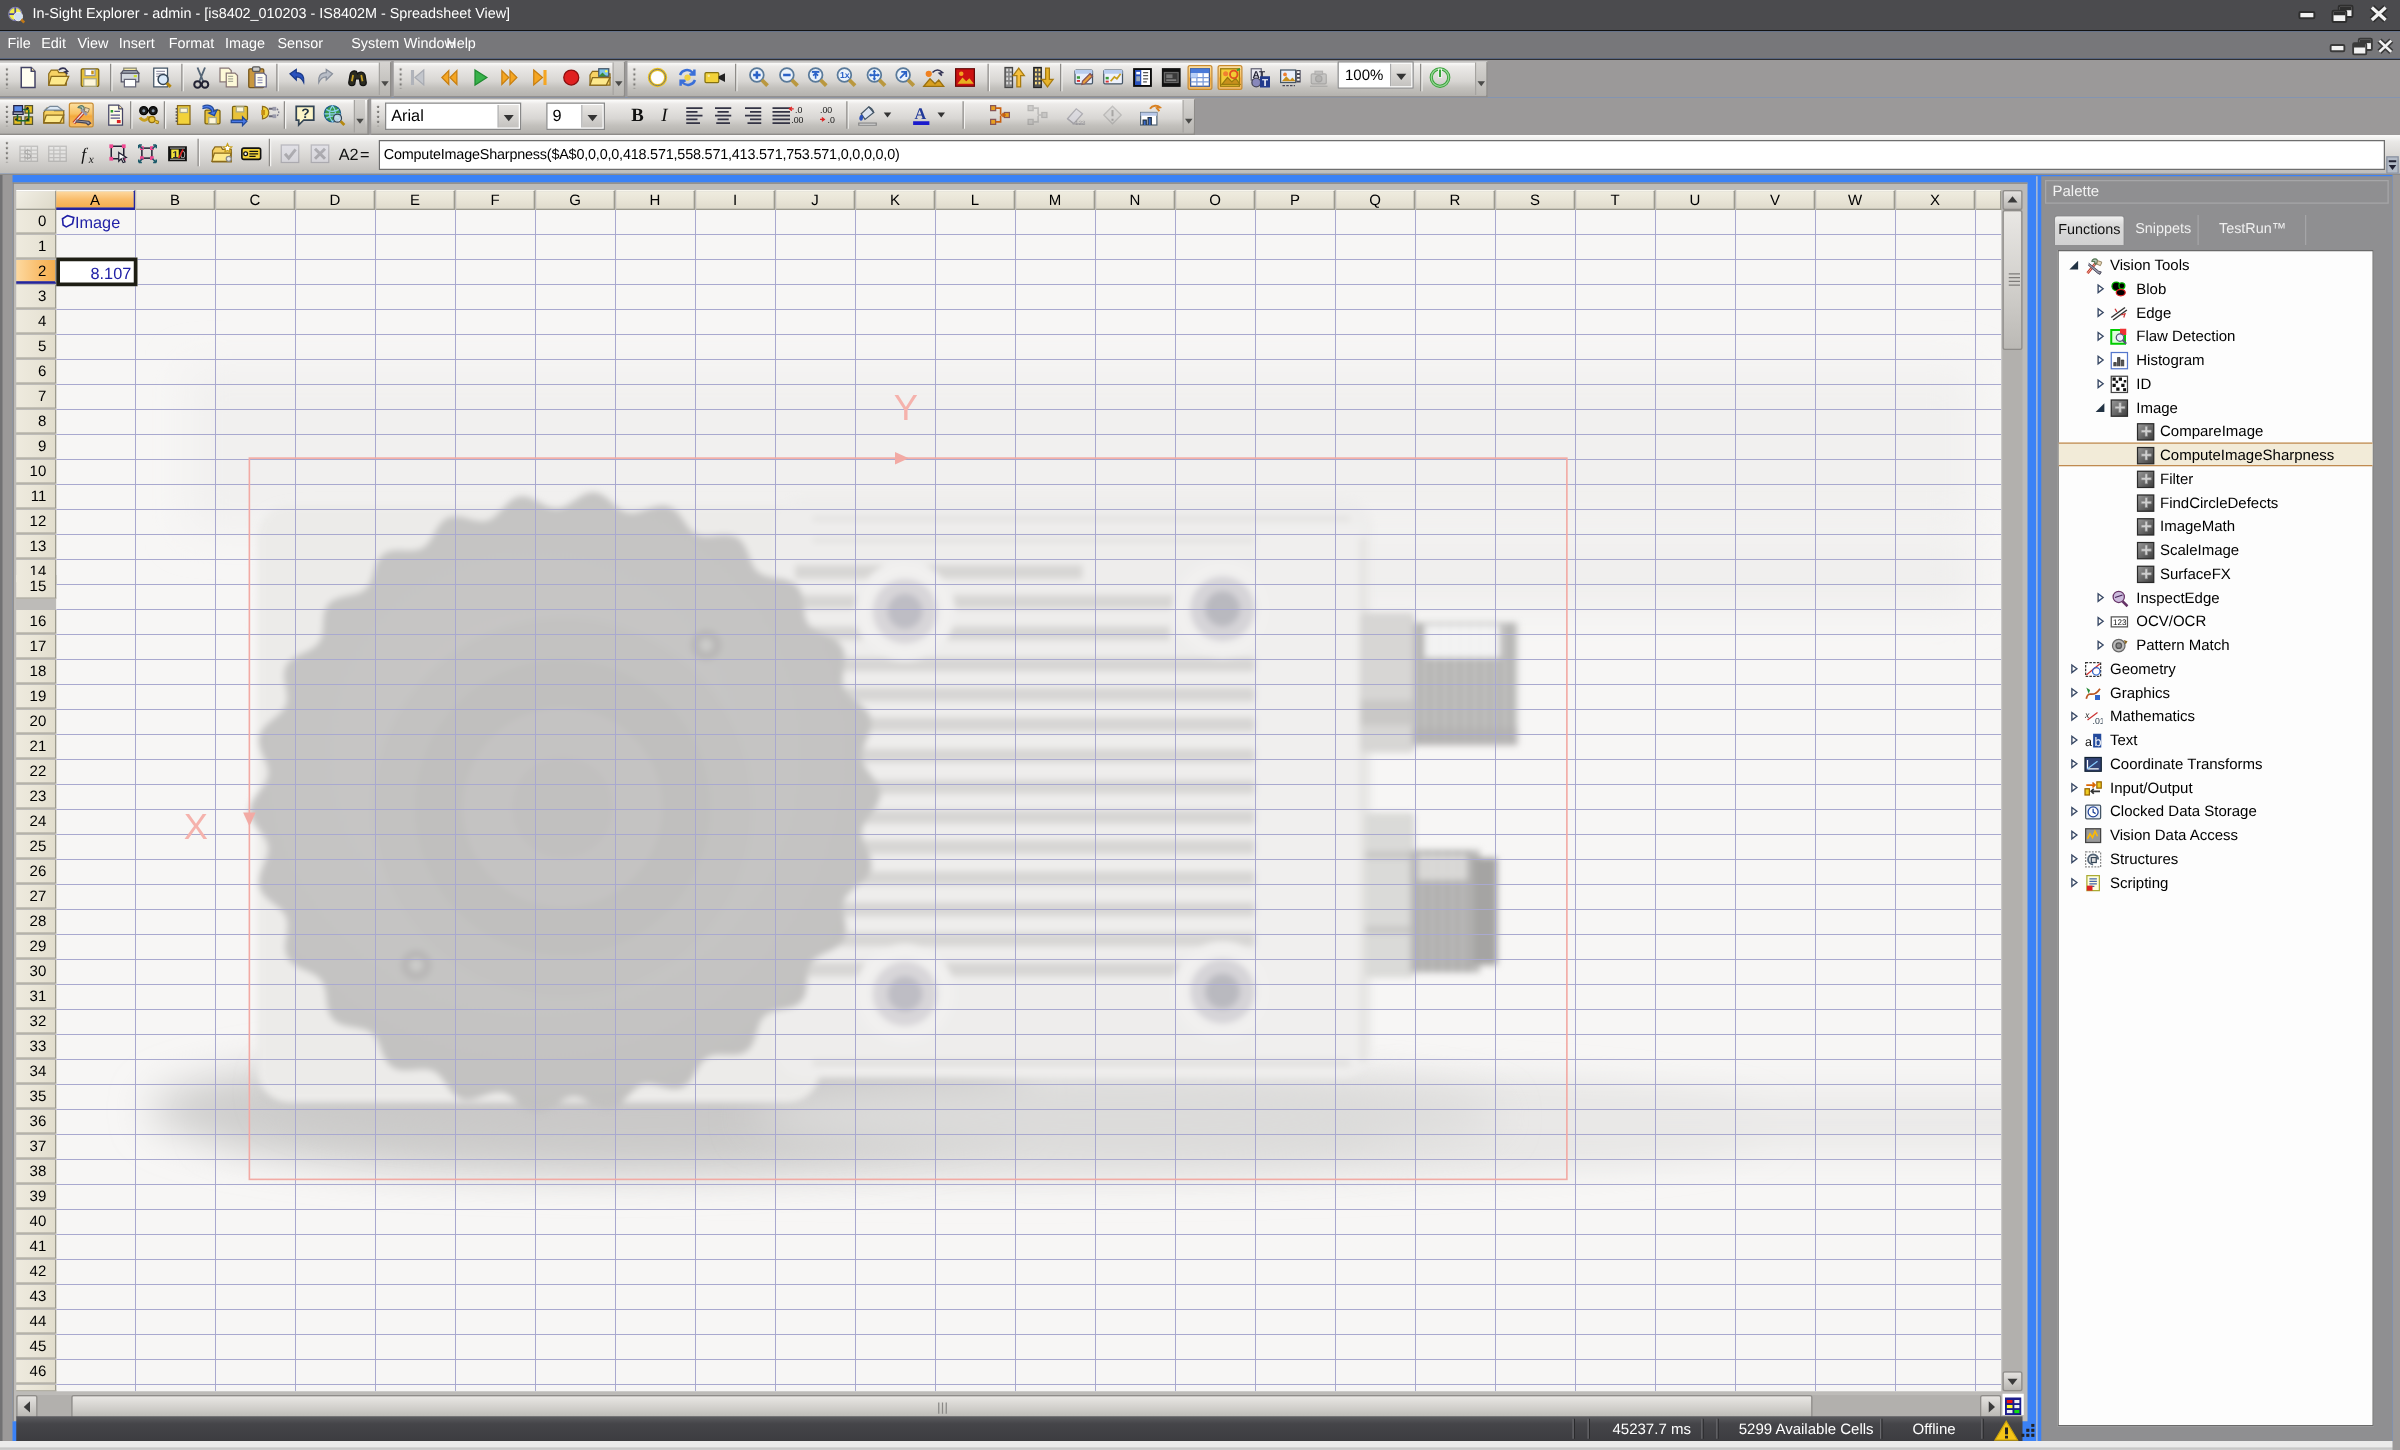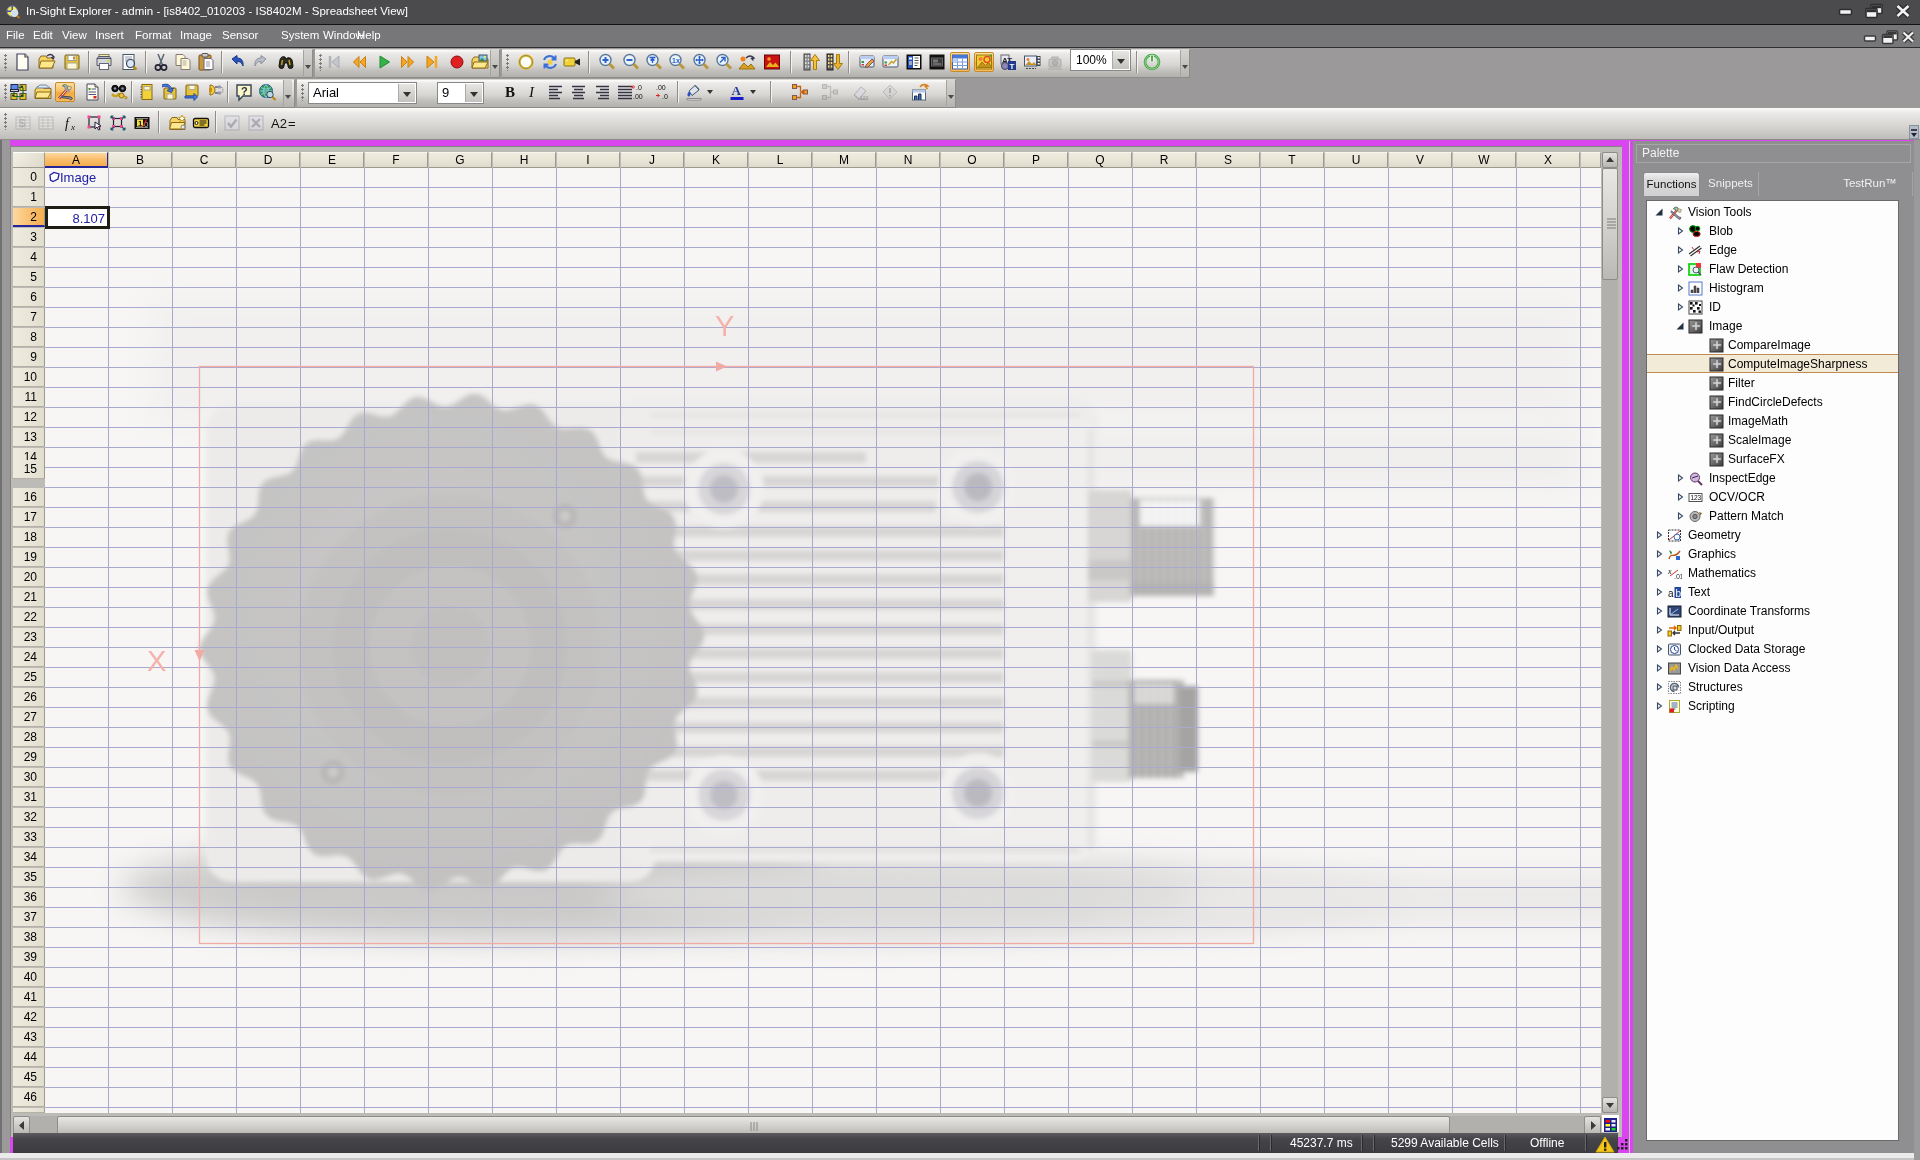--- a/index.html
+++ b/index.html
@@ -1,15 +1,15 @@
 <!DOCTYPE html>
 <html><head><meta charset="utf-8"><style>
 *{margin:0;padding:0;box-sizing:border-box}
 html,body{width:1920px;height:1160px;overflow:hidden;font-family:"Liberation Sans",sans-serif}
-#app{position:absolute;left:0;top:0;width:1920px;height:1160px;background:#d946ef}
+#app{position:absolute;left:0;top:0;width:1920px;height:1160px;background:#3b82f6}
 .abs{position:absolute}
 
 #titlebar{left:0;top:0;width:1920px;height:24px;background:#4b4b4e;color:#fff;font-size:11.5px}
 #titletext{left:26px;top:5px}
 #menubar{left:0;top:25px;width:1920px;height:22px;background:#77777a;color:#fff;font-size:11.5px}
 #menubar span{position:absolute;top:4px}
 .blackline{left:0;top:24px;width:1920px;height:1px;background:#131313}
 
 #tb1{left:0;top:47px;width:1920px;height:31px;background:#9b9999}
 #tb2{left:0;top:78px;width:1920px;height:30px;background:#9b9999}
@@ -782,20 +782,21 @@
    <span class="icon" style="left:246px;top:5px">
         <svg viewBox="0 0 20 20">
           <g opacity=".4">
             <rect x="3" y="3" width="14" height="14" fill="#dde" stroke="#778"></rect>
             <path d="M6 6 l8 8 M14 6 l-8 8" stroke="#667" stroke-width="2.4"></path>
           </g>
         </svg>
       </span>
    <span class="abs" style="left:271px;top:8px;font-size:13px;color:#111">A2</span>
       <span class="abs" style="left:288px;top:8px;font-size:13px;color:#111">=</span>
+   <div id="ffield">ComputeImageSharpness($A$0,0,0,0,418.571,558.571,413.571,753.571,0,0,0,0,0)</div>
    <div class="abs" style="left:1909px;top:17px;width:10px;height:14px;background:#b4bcc8;border:1px solid #8a92a0"><svg width="8" height="12" style="margin:1px 0 0 0">
           <path d="M1 2 h6" stroke="#223" stroke-width="1.6"></path>
           <path d="M1 5 l3 4 3 -4 z" fill="#223"></path>
         </svg></div>
  </div>
 
  <div class="abs" id="sheetframe"></div>
  <div class="abs" id="cells">
    <svg id="ghost" style="position:absolute;left:0;top:0" width="1556" height="945" viewBox="45 168 1556 945">
 <defs>
@@ -1001,21 +1002,21 @@
         <rect x="9.5" y="9" width="4" height="2.5" fill="#eee"></rect>
         <rect x="3.5" y="13" width="4.5" height="2.5" fill="#eee"></rect>
         <rect x="9.5" y="13" width="4" height="2.5" fill="#1d1"></rect>
       </svg></div>
 
  <div class="abs" id="palette"></div>
  <div class="abs" style="left:1629px;top:141px;width:1px;height:1014px;background:#c8c8ca"></div>
  <div class="abs" id="paltitle">Palette</div>
  <div class="tab" id="tabf">Functions</div>
  <div class="tab tabi" style="left:1703px;width:56px">Snippets</div>
- <div class="tab tabi" style="left:1828px;width:85px">TestRun™</div>
+ <div class="tab tabi" style="left:1760px;width:85px">TestRun™</div>
  <div class="abs" id="tree">
  <div class="trow" style="top:2px">
         <svg class="texp" style="left:7px" viewBox="0 0 10 10">
           <path d="M8.5 1.5 v7 h-7 z" fill="#234"></path>
         </svg>
         <svg class="ticon" style="left:20px" viewBox="0 0 15 15">
           <path d="M3 13.5 L10 5" stroke="#c23a2a" stroke-width="2.2"></path>
           <path d="M3 13.5 L10 5" stroke="#f0b0a0" stroke-width=".8"></path>
           <path d="M10.5 2.5 c-1.8 -1 -3.6 0 -4 1.5 l2.2 .3 .5 2.2 c1.6 -.3 2.3 -2.4 1.3 -4" fill="#b8c8b8" stroke="#575"></path>
           <path d="M4 5.5 L12 12 l2 .5 -1 2 -2 -1 -7.5 -6.5" fill="#99a" stroke="#445" stroke-width=".7"></path>

